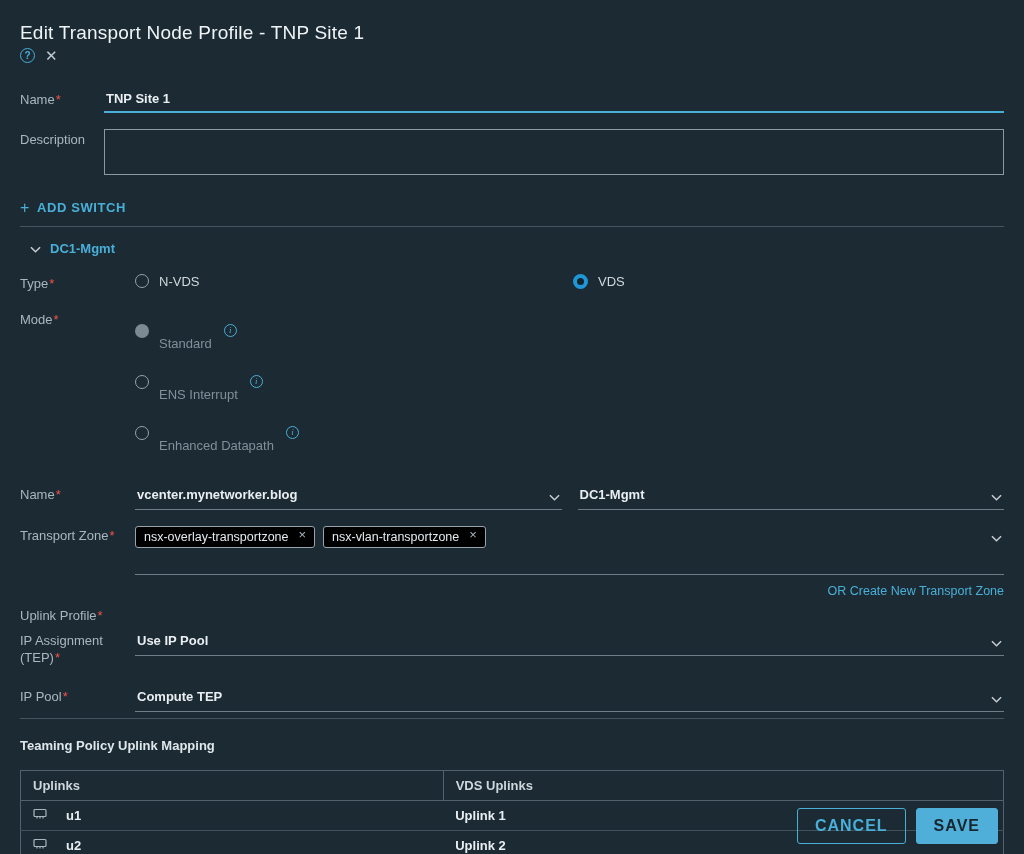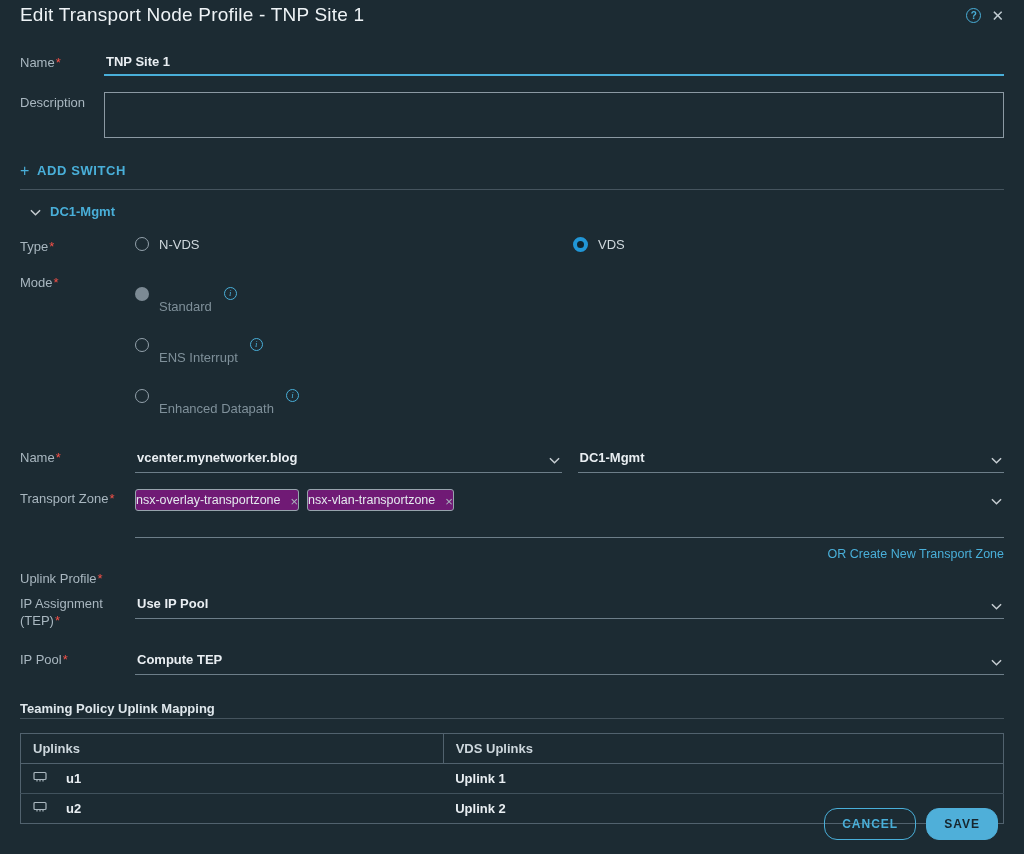--- a/index.html
+++ b/index.html
@@ -8,21 +8,21 @@
     background:#1c2b33;
     font-family:"Liberation Sans", sans-serif;
     color:#e9eef2;
     font-size:13px;
     position:relative;
     overflow:hidden;
   }
   .dialog { padding:0 20px; position:relative; height:100%; }
 
   
-  .dlg-header { display:flex; align-items:flex-start; justify-content:space-between; padding-top:4px; }
+  .dlg-header { display:flex; align-items:flex-start; justify-content:space-between; padding-top:22px;flex-direction:column; }
   .dlg-title { font-size:19px; font-weight:400; color:#eef3f6; letter-spacing:.2px; }
   .hdr-icons { display:flex; align-items:center; gap:10px; margin-top:4px; }
   .help-ic {
     width:15px; height:15px; border:1.4px solid #49afd9; border-radius:50%;
     color:#49afd9; font-size:10px; line-height:13px; text-align:center; font-weight:700;
     display:inline-block; cursor:pointer;
   }
   .close-ic { color:#c1ccd2; font-size:15px; cursor:pointer; line-height:15px; }
 
   
@@ -81,43 +81,43 @@
   .dd { position:relative; border-bottom:1px solid #6d7e89; padding:2px 18px 7px 2px; cursor:pointer; }
   .dd-val { color:#e9eef2; font-weight:600; }
   .dd-chev { position:absolute; right:2px; top:4px; }
   .dd-pair { display:flex; gap:16px; }
   .dd-pair .dd { flex:1; }
 
   
   .tz-fld { position:relative; border-bottom:1px solid #6d7e89; padding:0 18px 26px 0; }
   .chips { display:flex; gap:8px; }
   .chip {
-    display:inline-flex; align-items:flex-end; gap:10px; border:1px solid #97a4ad;
-    border-radius:3px; background:#701a75; padding:3px 0; color:#e4eaee; font-size:12.5px;
+    display:inline-flex; align-items:flex-start; gap:10px; border:1px solid #97a4ad;
+    border-radius:3px; background:#000000; padding:3px 8px; color:#e4eaee; font-size:12.5px;
   }
   .chip-x { color:#aab7bf; cursor:pointer; font-size:13px; line-height:10px; }
   .or-link { text-align:right; color:#49afd9; margin-top:9px; cursor:pointer; font-size:12.5px; }
 
   
   .teaming-title { font-weight:700; color:#dfe7ec; margin:26px 0 0 0; }
   .tbl { width:100%; border:1px solid #51626e; border-collapse:collapse; margin-top:17px; }
   .tbl th, .tbl td { text-align:left; font-size:13px; padding:7px 12px; }
   .tbl th { color:#cdd7dd; font-weight:700; border-bottom:1px solid #51626e;margin-top:32px; }
   .tbl th + th, .tbl td + td { border-left:none; }
   .tbl thead th:first-child { border-right:1px solid #51626e; }
   .tbl td { color:#e9eef2; font-weight:600; border-bottom:1px solid #41525d; }
   .tbl tr:last-child td { border-bottom:none; }
   .tbl td:first-child { width:43%; }
   .cell-ic { display:inline-flex; align-items:flex-start; gap:19px; }
 
   
   .footer-hr { border:none; border-top:1px solid #45545e; position:absolute; left:20px; right:20px; top:718px; }
   .footer { position:absolute; right:26px; top:808px; display:flex; gap:10px; }
-  .btn { font-family:"Liberation Sans", sans-serif; font-size:12px; font-weight:700;
-    letter-spacing:1px; border-radius:13px; padding:8px 17px; cursor:pointer; }
+  .btn { font-family:"Liberation Sans", sans-serif; font-size:16px; font-weight:700;
+    letter-spacing:1px; border-radius:3px; padding:8px 17px; cursor:pointer; }
   .btn-cancel { background:transparent; border:1px solid #49afd9; color:#49afd9; }
   .btn-save { background:#4fafd9; border:1px solid #4fafd9; color:#17262e; }
 </style>
 </head>
 <body>
 
 <div class="dialog">
 
   <div class="dlg-header">
     <div class="dlg-title">Edit Transport Node Profile - TNP Site 1</div>

